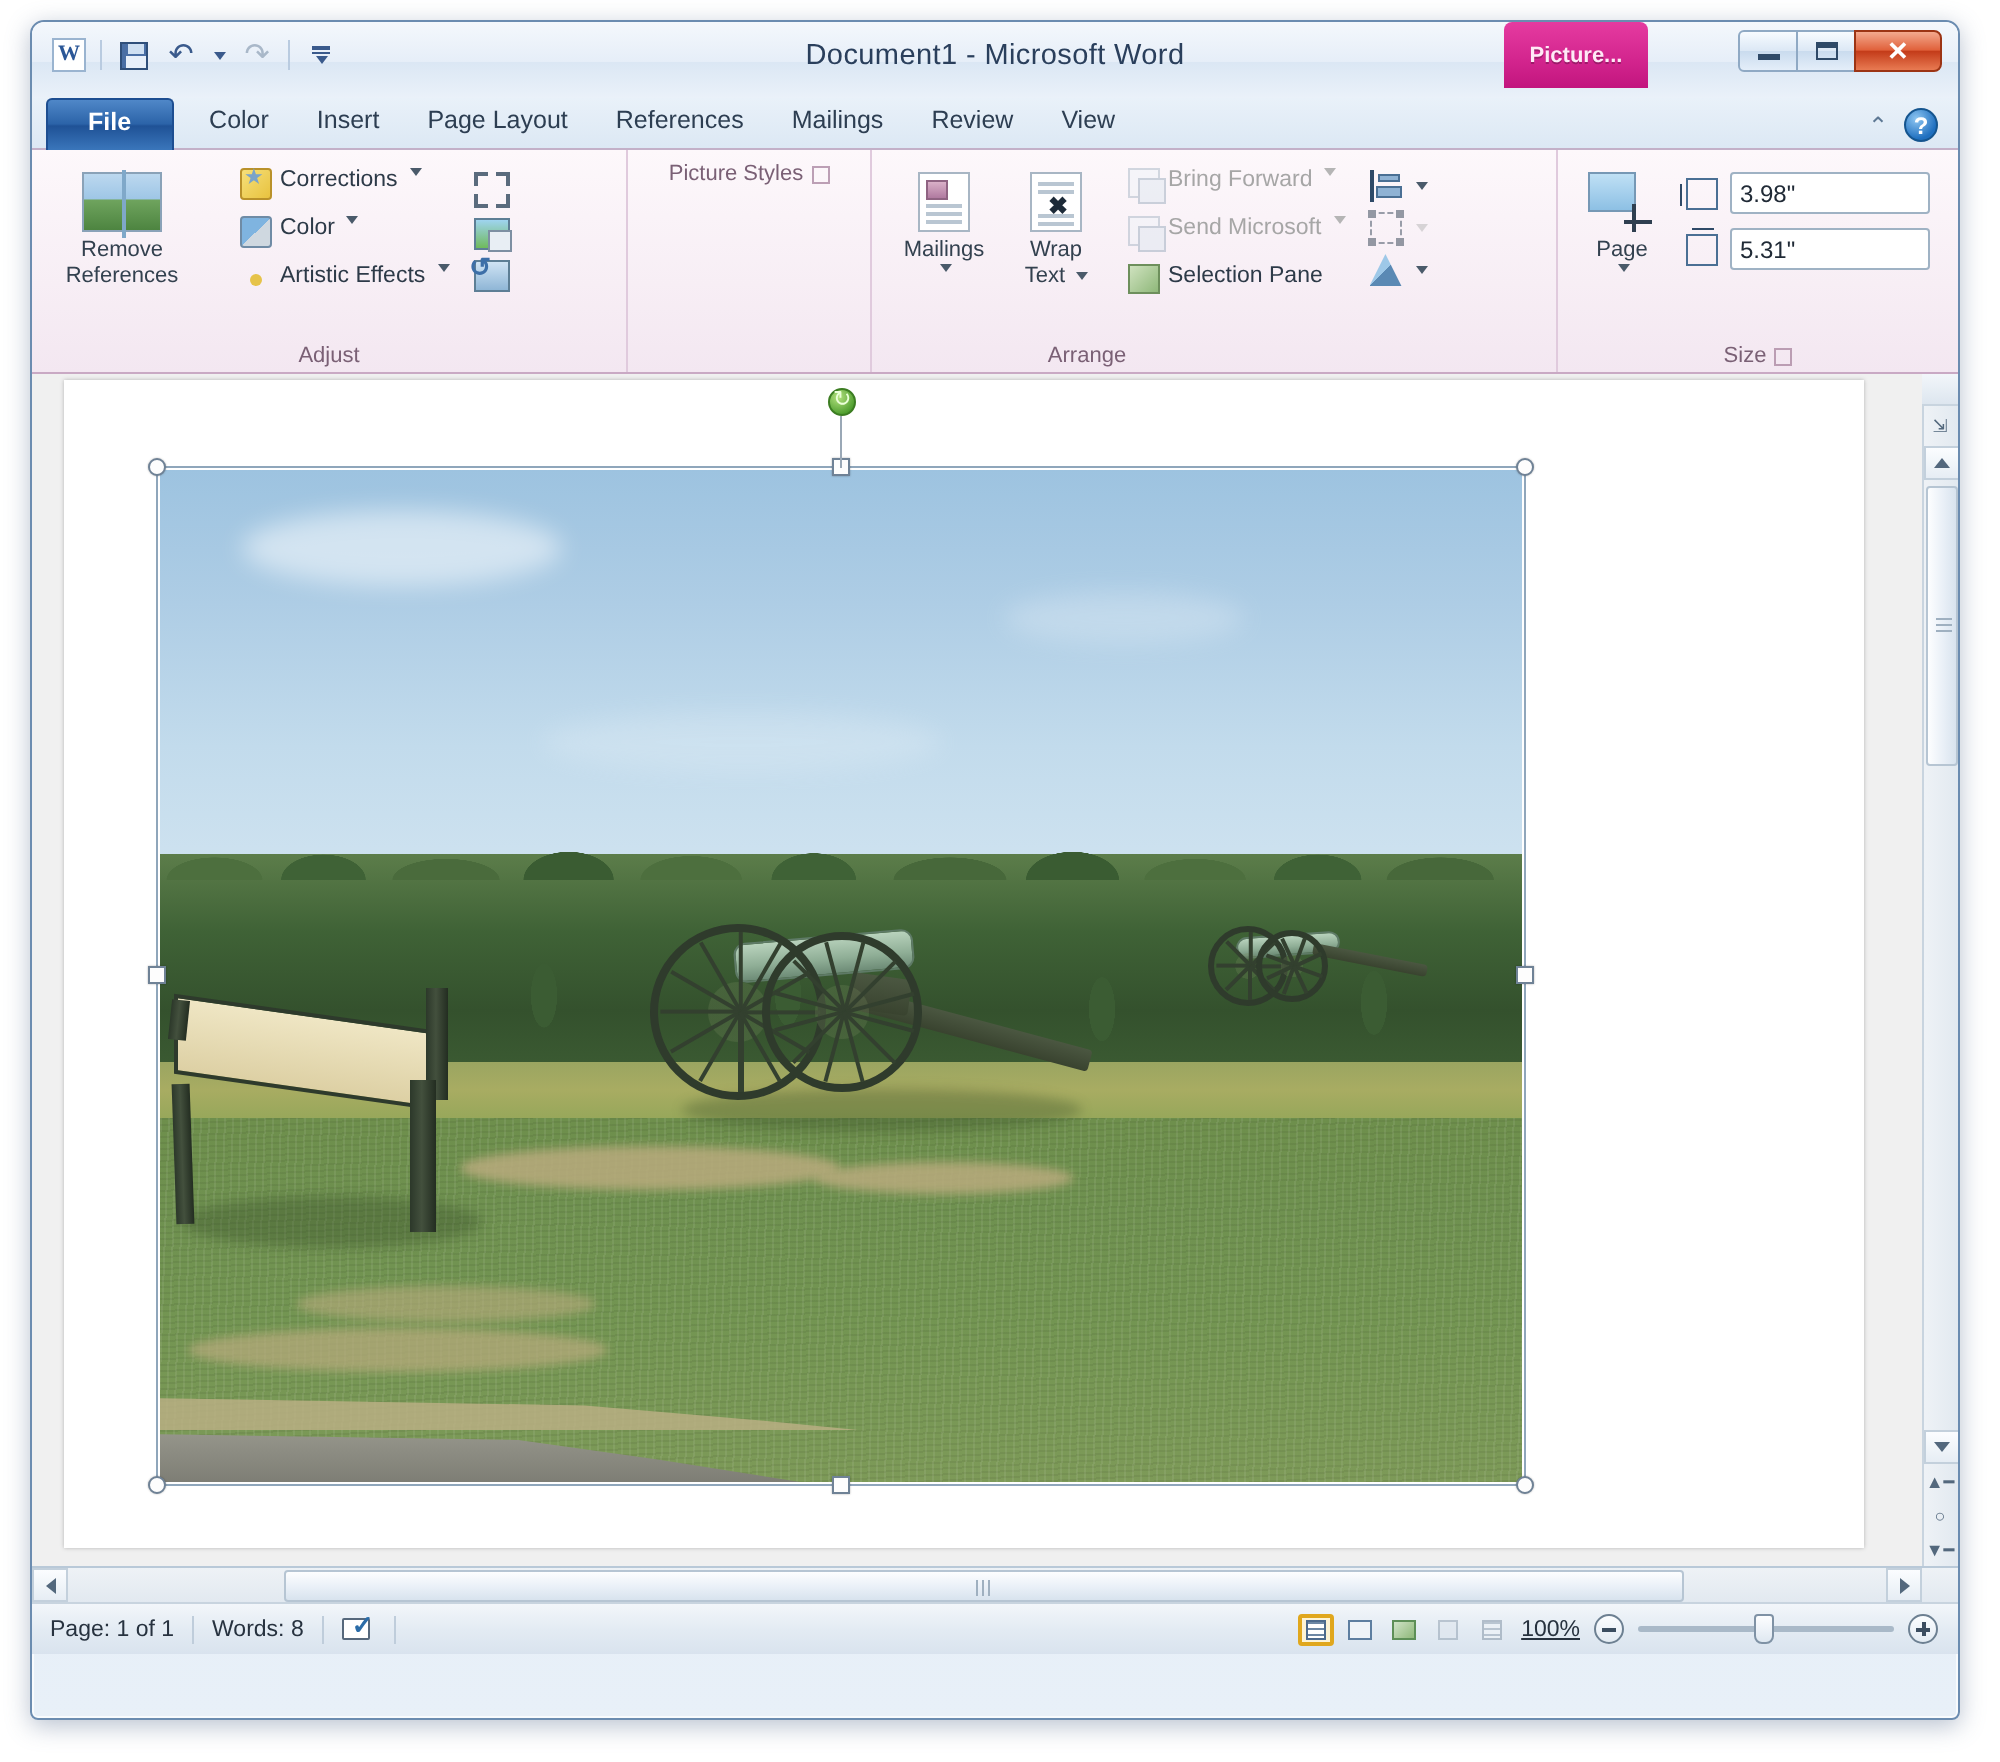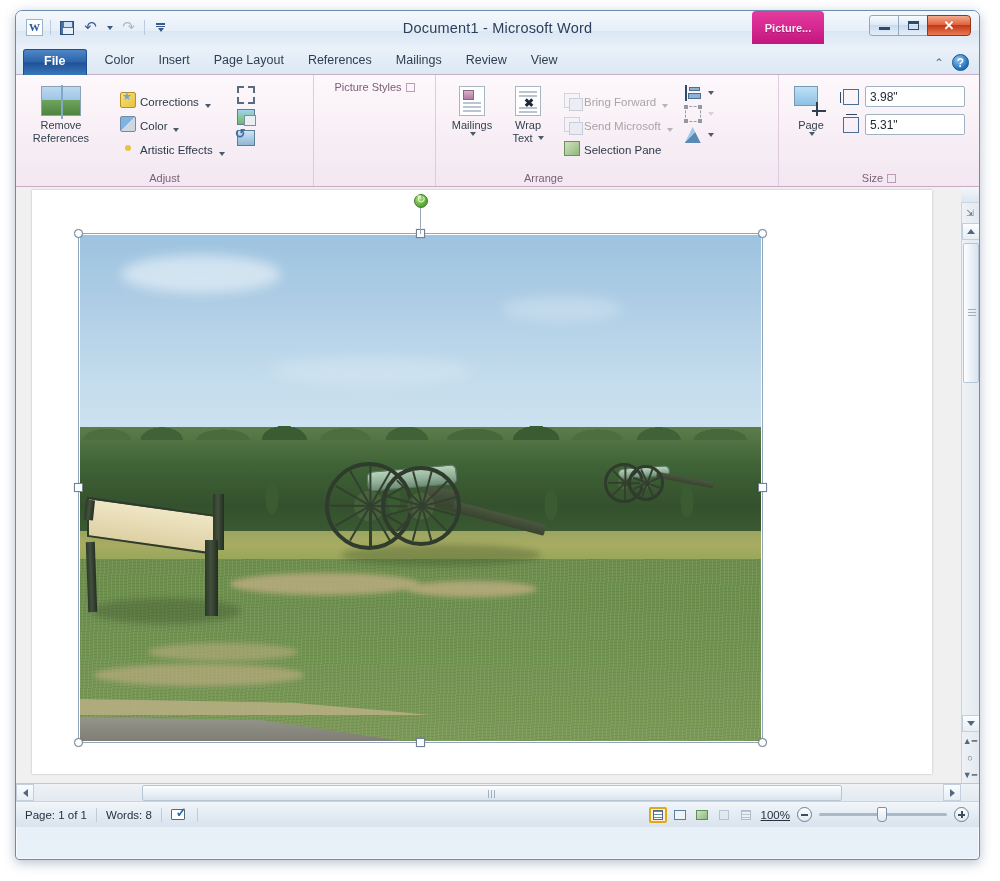--- a/index.html
+++ b/index.html
@@ -118,21 +118,21 @@
     display:flex; align-items:center; justify-content:center; gap:4px;
   }
   .dlg-launcher { width:9px;height:9px;border:1px solid #b08fa8; position:relative; opacity:.85; }
 
   .bigbtn {
     display:flex; flex-direction:column; align-items:center; justify-content:flex-start;
     width:78px; padding:3px 2px; font-size:11px; color:#33414f; text-align:center; line-height:1.15;
     cursor:default;
   }
   .bigbtn .lbl { margin-top:3px; }
-  .smallrow { display:flex; align-items:flex-end; gap:4px; height:24px; font-size:11.5px; color:#2d3a48; padding:0 2px; white-space:nowrap; cursor:default;}
+  .smallrow { display:flex; align-items:flex-start; gap:4px; height:24px; font-size:11.5px; color:#2d3a48; padding:0 2px; white-space:nowrap; cursor:default;}
   .smallrow.disabled { color:#a6a6a6; }
   .caret { width:0;height:0;border-left:3px solid transparent;border-right:3px solid transparent;border-top:4px solid #4a5a6a; margin-left:2px;}
   .caret.dim { border-top-color:#b5b5b5; }
 
   
   .ic { display:inline-block; position:relative; flex:none; }
 
   .ic-removebg { width:40px;height:30px; border:1px solid #8aa2b8;
     background:linear-gradient(180deg,#bcd8ef 0%,#9ec6e6 45%,#6fa45e 46%,#4d8440 100%); }
   .ic-removebg:after{content:"";position:absolute;left:49%;top:-2px;width:2px;height:34px;background:#7fa8c9;}

